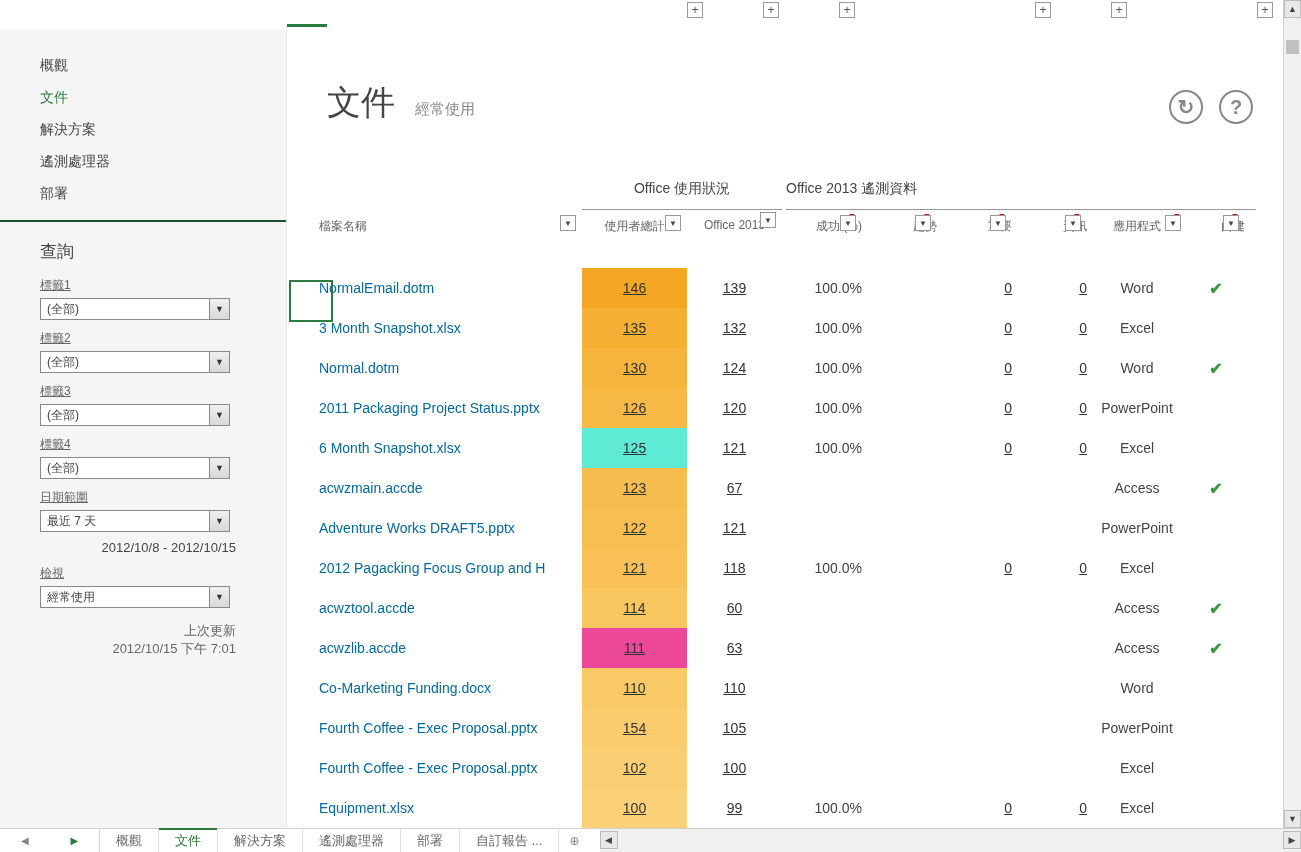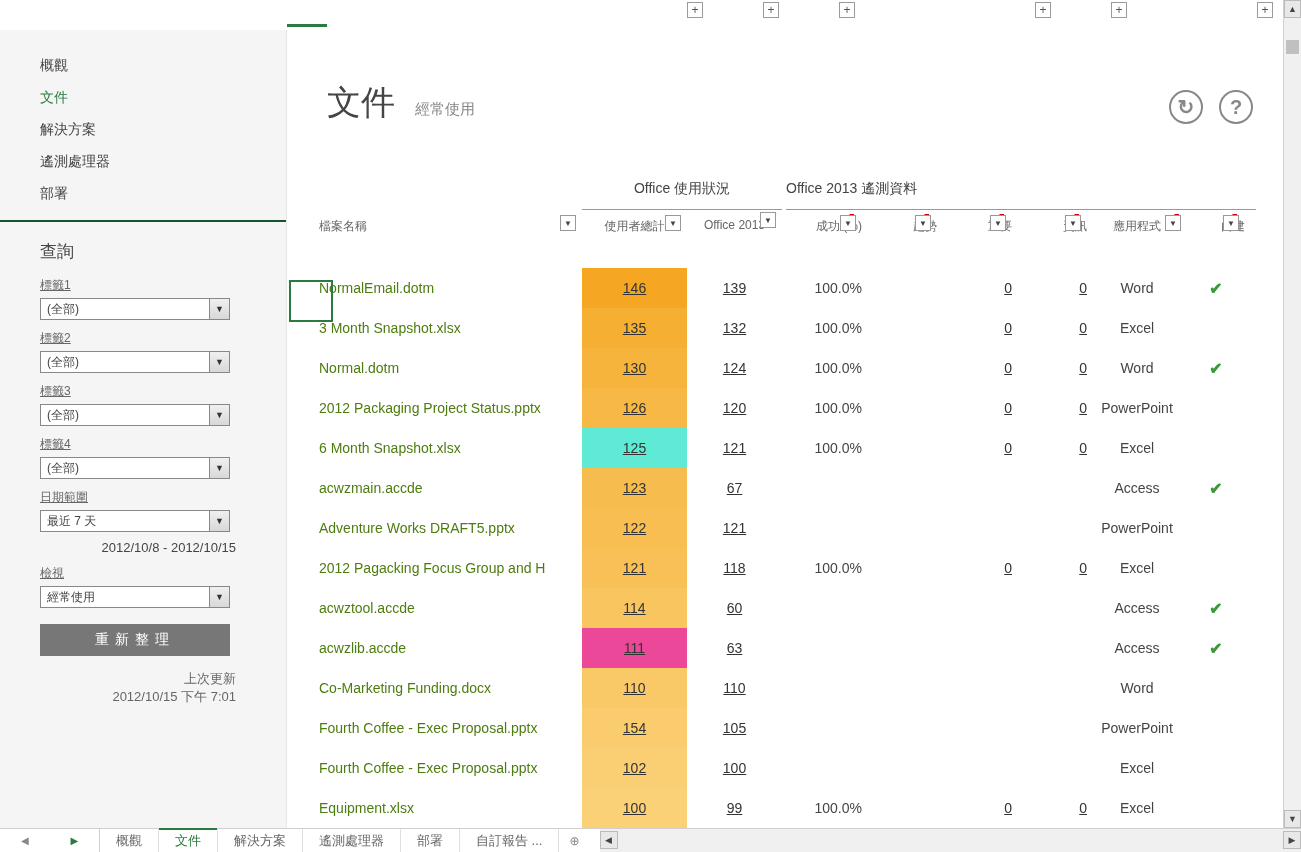--- a/index.html
+++ b/index.html
@@ -208,21 +208,21 @@
   .th-info    { width: 75px; text-align: right;}
   .th-app     { width: 100px; text-align: center;}
   .th-builtin { width: 58px; text-align: right;}
   .t-body {}
   .tr {
     display: flex;
     height: 40px;
     align-items: center;
     font-size: 14px;
   }
-  .td-filename { width: 275px; padding-left: 12px; color: #4d7c0f; white-space: nowrap; overflow: hidden;}
+  .td-filename { width: 275px; padding-left: 12px; color: #0369a1; white-space: nowrap; overflow: hidden;}
   .td-total   { width: 105px; text-align: center; background: #f5b942; height: 100%; display:flex; align-items:center; justify-content:center;}
   .tr.active .td-filename::before {
     content:'';
     position: absolute;
     left: 0;
     width: 40px;
     height: 38px;
     border: 2px solid #2b7a3f;
     transform: translateX(-18px);
     pointer-events: none;
@@ -398,21 +398,20 @@
         <span class="arrow">▼</span>
       </div>
       <div class="date-range-text">2012/10/8 - 2012/10/15</div>
 
       <div class="qfield-label">檢視</div>
       <div class="select">
         <span>經常使用</span>
         <span class="arrow">▼</span>
       </div>
 
-      <div class="refresh-btn">重新整理</div>
 
       <div class="lastupdate">
         <div>上次更新</div>
         <div>2012/10/15 下午 7:01</div>
       </div>
     </div>
   </div>
 
   <div class="content">
     <div class="header">
@@ -512,21 +511,21 @@
             </div>
             <div class="td-o2013"><a>124</a></div>
             <div class="td-success">100.0%</div>
             <div class="td-trend"></div>
             <div class="td-imp"><a>0</a></div>
             <div class="td-info"><a>0</a></div>
             <div class="td-app">Word</div>
             <div class="td-builtin"><span class="check">✔</span></div>
           </div>
           <div class="tr">
-            <div class="td-filename">2012 Packaging Project Status.pptx</div>
+            <div class="td-filename">2011 Packaging Project Status.pptx</div>
             <div class="td-total" style="background:#f7b845">
               <a>126</a>
             </div>
             <div class="td-o2013"><a>120</a></div>
             <div class="td-success">100.0%</div>
             <div class="td-trend"></div>
             <div class="td-imp"><a>0</a></div>
             <div class="td-info"><a>0</a></div>
             <div class="td-app">PowerPoint</div>
             <div class="td-builtin"></div>

